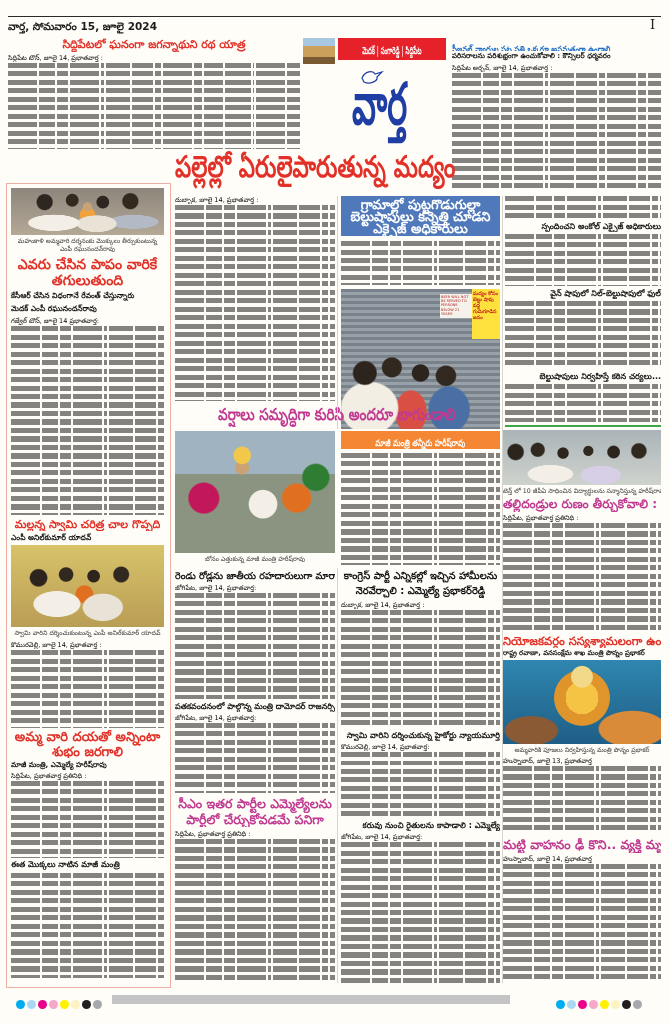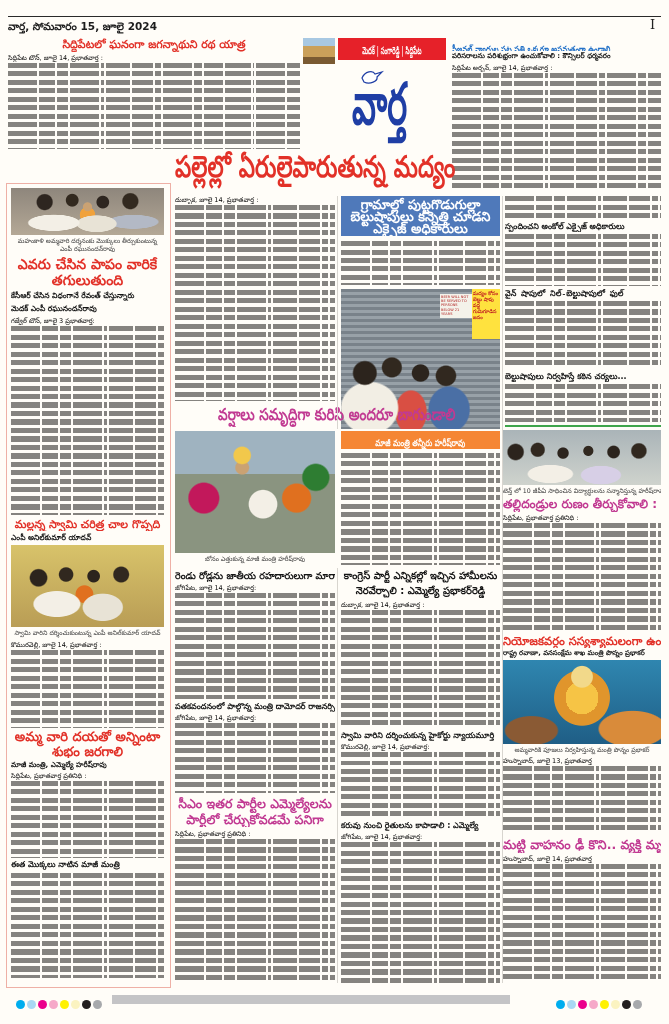--- a/index.html
+++ b/index.html
@@ -9,21 +9,21 @@
   .clip{overflow:hidden;}
   .nw{white-space:nowrap;}
   .ctr{text-align:center;}
   .h-red{color:#e23128;font-weight:bold;}
   .h-mag{color:#c13a92;font-weight:bold;}
   .h-blue{color:#2472c8;font-weight:bold;}
   .h-blk{color:#161616;font-weight:bold;}
   .lead{font-weight:normal;font-size:6.5px;color:#000;line-height:8px;overflow:hidden;white-space:nowrap;}
   .cap{font-size:6.3px;color:#3a3a3a;text-align:center;line-height:8px;overflow:hidden;}
   .sub{font-weight:bold;color:#141414;overflow:hidden;}
-  .shd{font-weight:bold;color:#141414;font-size:8px;line-height:11px;text-align:left;overflow:hidden;white-space:nowrap;}
+  .shd{font-weight:bold;color:#141414;font-size:8px;line-height:11px;text-align:right;overflow:hidden;white-space:nowrap;}
   .sim{background-image:
         repeating-linear-gradient(90deg, rgba(255,253,248,0) 0 29px, #fffdf8 29px 31px),
         repeating-linear-gradient(90deg, rgba(255,253,248,0) 0 47px, #fffdf8 47px 49px),
         repeating-linear-gradient(180deg, rgba(45,43,40,.58) 0 5px, rgba(0,0,0,0) 5px 8.5px);}
   .scale{display:inline-block;white-space:nowrap;}
   .photo{position:absolute;}
   .ph-thumb{background:linear-gradient(180deg,#a8c8e2 0 30%,#caa05a 30% 75%,#7a5a32 75%);}
   .ph1{background:
       radial-gradient(circle at 22% 30%,#2e2620 0 6%,transparent 7%),
       radial-gradient(circle at 40% 26%,#32291f 0 6%,transparent 7%),
@@ -123,21 +123,21 @@
   </div>
   <div class="abs sim" style="left:341px;top:241px;width:159px;height:44px;"></div>
   <div class="photo ph-shutter" style="left:341px;top:289px;width:159px;height:140px;">
     <div class="abs clip" style="right:28px;top:5px;width:30px;height:22px;background:#f4f2ea;color:#b02020;font-size:3.5px;line-height:4.2px;padding:1px;">BEER WILL NOT BE SERVED TO PERSONS BELOW 21 YEARS</div>
     <div class="abs clip" style="right:0;top:0;width:26px;height:48px;background:#ffe23e;color:#c22222;font-weight:bold;font-size:5px;line-height:6px;padding:1px;">మద్యం కోసం బెల్టు షాపు వద్ద గుమిగూడిన జనం</div>
   </div>
 
   <div class="abs sim" style="left:505px;top:196px;width:156px;height:23px;"></div>
   <div class="abs shd" style="left:505px;top:221px;width:156px;">స్పందించని అంకోల్ ఎక్సైజ్ అధికారులు</div>
   <div class="abs sim" style="left:505px;top:234px;width:156px;height:52px;"></div>
-  <div class="abs shd" style="left:505px;top:288px;width:156px;font-family:Liberation Mono, monospace;">వైన్ షాపులో నిల్-బెల్టుషాపులో ఫుల్</div>
+  <div class="abs shd" style="left:505px;top:288px;width:156px;">వైన్ షాపులో నిల్-బెల్టుషాపులో ఫుల్</div>
   <div class="abs sim" style="left:505px;top:301px;width:156px;height:68px;"></div>
   <div class="abs shd" style="left:505px;top:371px;width:156px;">బెల్టుషాపులు నిర్వహిస్తే కఠిన చర్యలు...</div>
   <div class="abs sim" style="left:505px;top:384px;width:156px;height:38px;"></div>
   <div class="abs" style="left:505px;top:425px;width:156px;height:2px;background:#3fa54b;"></div>
 
   <div class="photo ph-students" style="left:503px;top:430px;width:158px;height:55px;"></div>
   <div class="abs cap nw" style="left:503px;top:487px;width:158px;height:9px;">టెన్త్ లో 10 జీపీఏ సాధించిన విద్యార్థులను సన్మానిస్తున్న హరీష్‌రావు</div>
   <div class="abs h-mag ctr nw clip" style="left:503px;top:497px;width:158px;height:15px;font-size:12px;">తల్లిదండ్రుల రుణం తీర్చుకోవాలి : హరీష్‌రావు</div>
   <div class="abs lead" style="left:503px;top:514px;width:158px;">సిద్దిపేట, ప్రభాతవార్త ప్రతినిధి :</div>
   <div class="abs sim" style="left:503px;top:523px;width:158px;height:108px;"></div>
@@ -152,21 +152,21 @@
   <div class="abs h-mag ctr nw clip" style="left:503px;top:837px;width:158px;height:16px;font-size:12.5px;">మట్టి వాహనం ఢీ కొని.. వ్యక్తి మృతి</div>
   <div class="abs lead" style="left:503px;top:855px;width:158px;">హుస్నాబాద్, జూలై 14, ప్రభాతవార్త</div>
   <div class="abs sim" style="left:503px;top:864px;width:158px;height:119px;"></div>
 
   <div class="abs" style="left:6px;top:183px;width:163px;height:803px;border:1px solid #eeb0a6;background:#fffdf8;"></div>
   <div class="photo ph1" style="left:11px;top:188px;width:153px;height:47px;"></div>
   <div class="abs cap clip" style="left:11px;top:237px;width:153px;height:17px;">మహంకాళి అమ్మవారి దర్శనంకు మొక్కులు తీర్చుకుంటున్న ఎంపీ రఘునందన్‌రావు</div>
   <div class="abs h-red ctr clip" style="left:11px;top:256px;width:153px;height:33px;font-size:14px;line-height:16px;">ఎవరు చేసిన పాపం వారికే తగులుతుంది</div>
   <div class="abs sub nw clip" style="left:11px;top:291px;width:153px;height:11px;font-size:7.5px;">కేసీఆర్ చేసిన విధంగానే రేవంత్ చేస్తున్నారు</div>
   <div class="abs sub nw clip" style="left:11px;top:304px;width:153px;height:11px;font-size:7.5px;">మెదక్ ఎంపీ రఘునందన్‌రావు</div>
-  <div class="abs lead" style="left:11px;top:317px;width:153px;">గజ్వేల్ టౌన్, జూలై 3 ప్రభాతవార్త:</div>
+  <div class="abs lead" style="left:11px;top:317px;width:153px;">గజ్వేల్ టౌన్, జూలై 14 ప్రభాతవార్త:</div>
   <div class="abs sim" style="left:11px;top:326px;width:153px;height:189px;"></div>
 
   <div class="abs h-red ctr nw clip" style="left:11px;top:518px;width:153px;height:13px;font-size:11px;">మల్లన్న స్వామి చరిత్ర చాల గొప్పది</div>
   <div class="abs sub nw clip" style="left:11px;top:533px;width:153px;height:10px;font-size:7.5px;">ఎంపీ అనిల్‌కుమార్ యాదవ్</div>
   <div class="photo ph2" style="left:11px;top:545px;width:153px;height:82px;"></div>
   <div class="abs cap nw" style="left:11px;top:629px;width:153px;height:9px;">స్వామి వారిని దర్శించుకుంటున్న ఎంపీ అనిల్‌కుమార్ యాదవ్</div>
   <div class="abs lead" style="left:11px;top:641px;width:153px;">కొమురవెల్లి, జూలై 14, ప్రభాతవార్త :</div>
   <div class="abs sim" style="left:11px;top:650px;width:153px;height:78px;"></div>
 
   <div class="abs h-red ctr clip" style="left:11px;top:730px;width:153px;height:29px;font-size:13px;line-height:14.5px;">అమ్మ వారి దయతో అన్నింటా శుభం జరగాలి</div>

